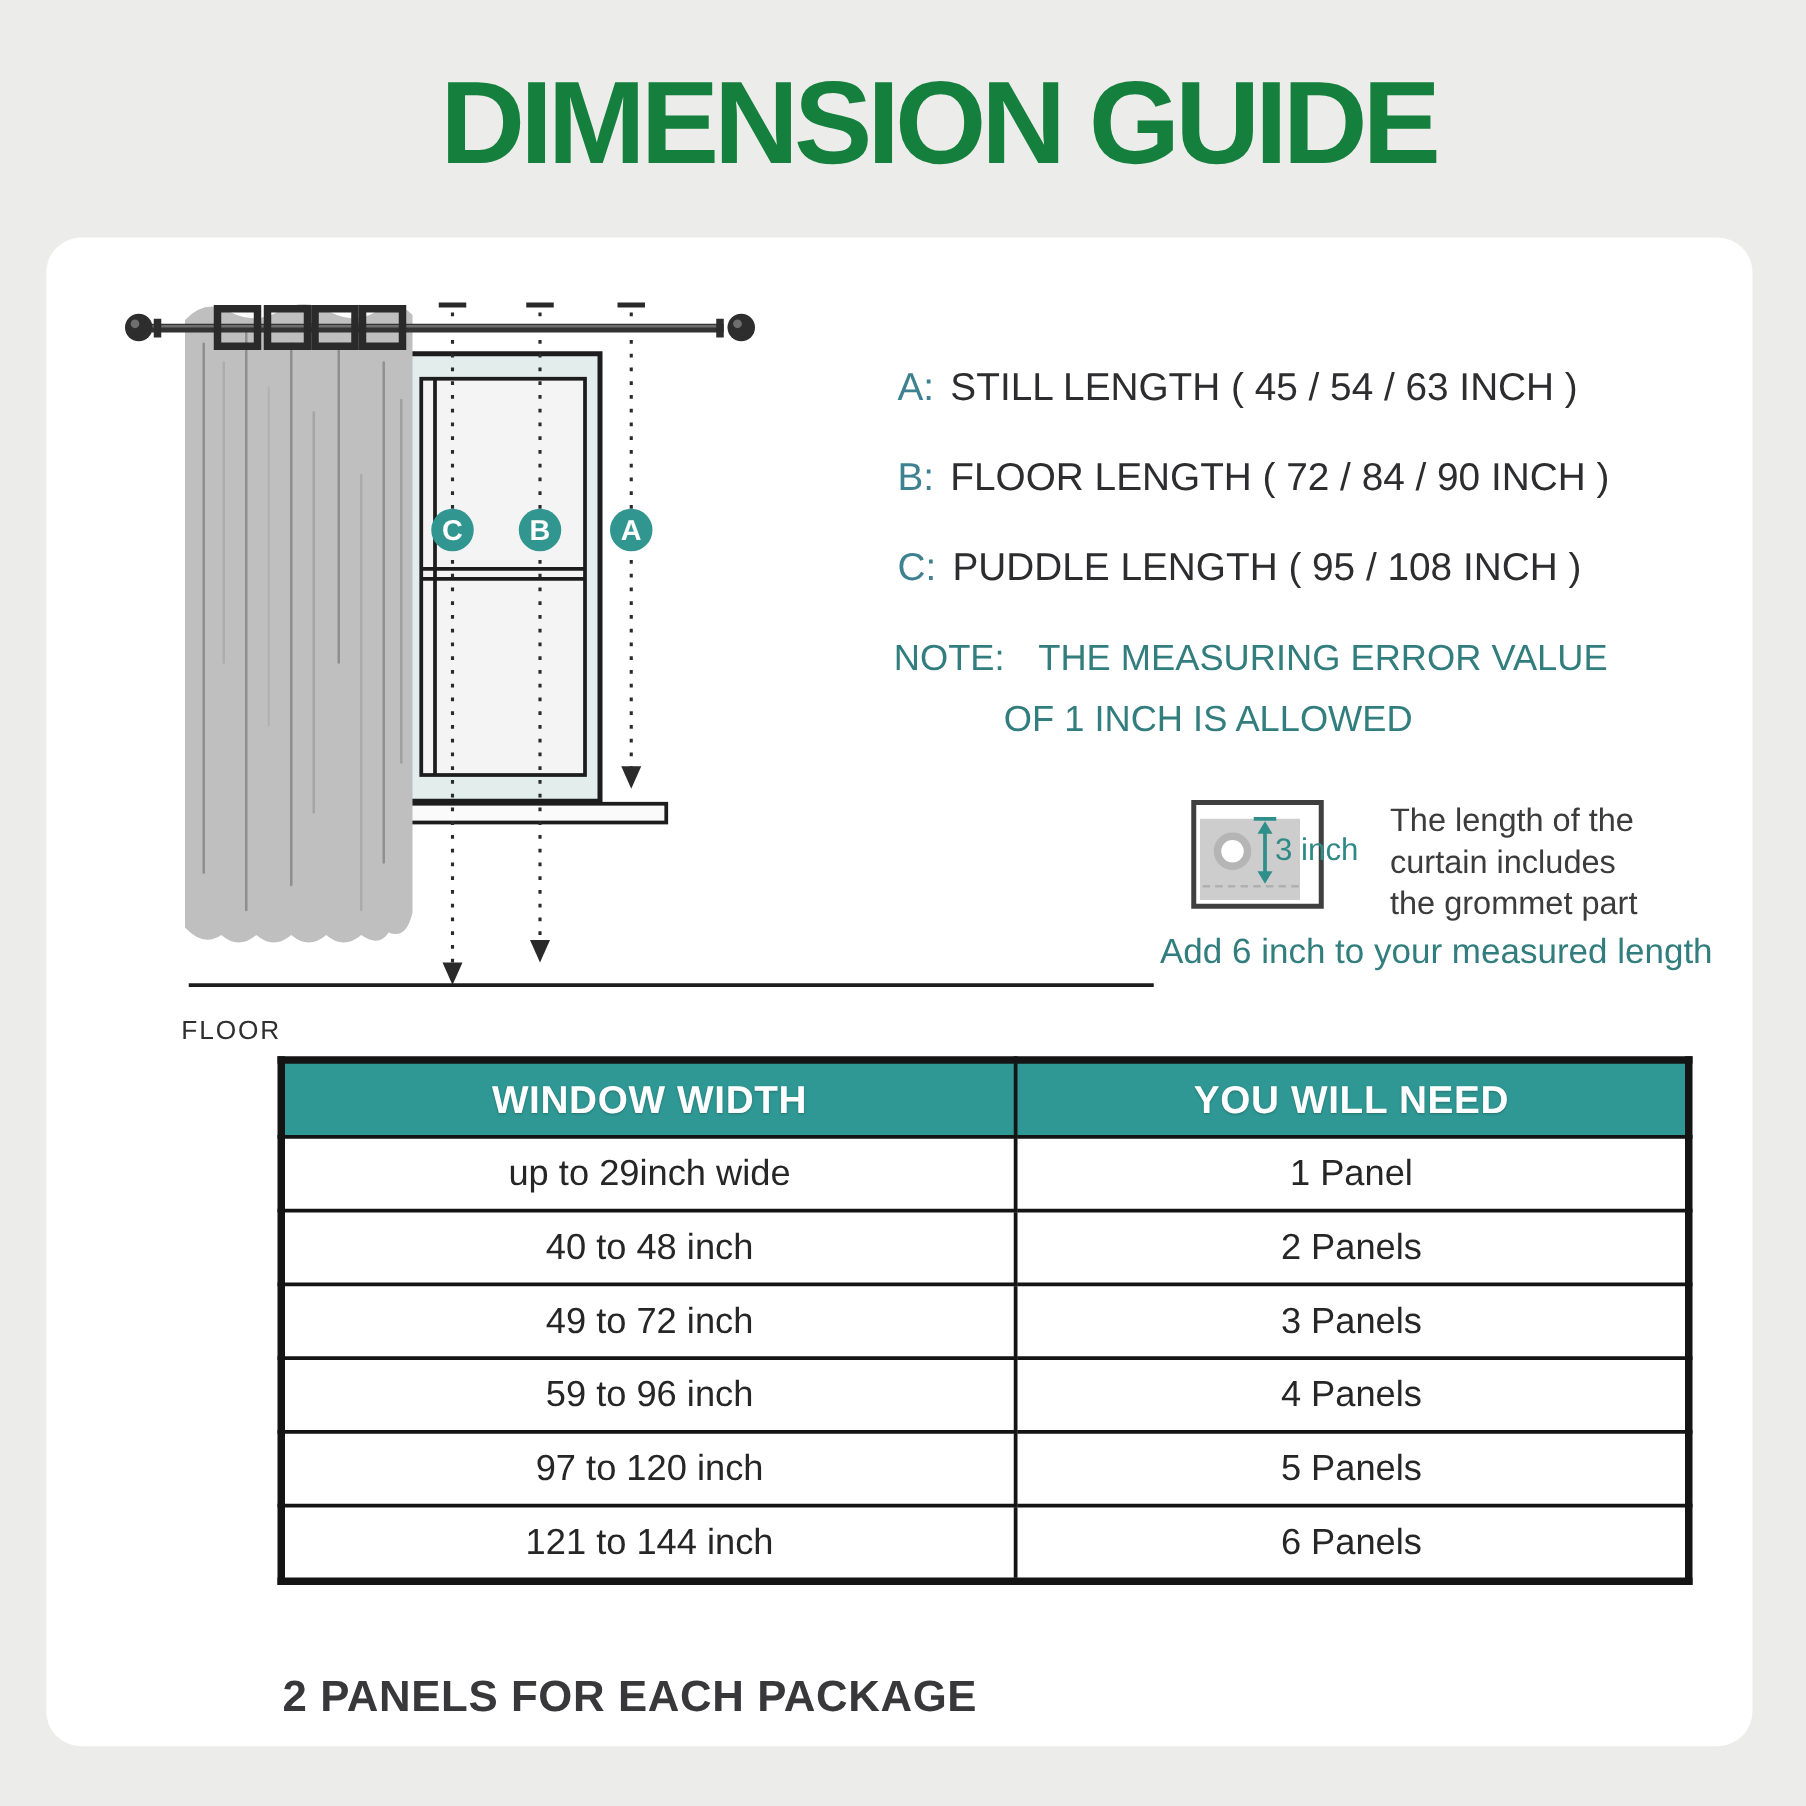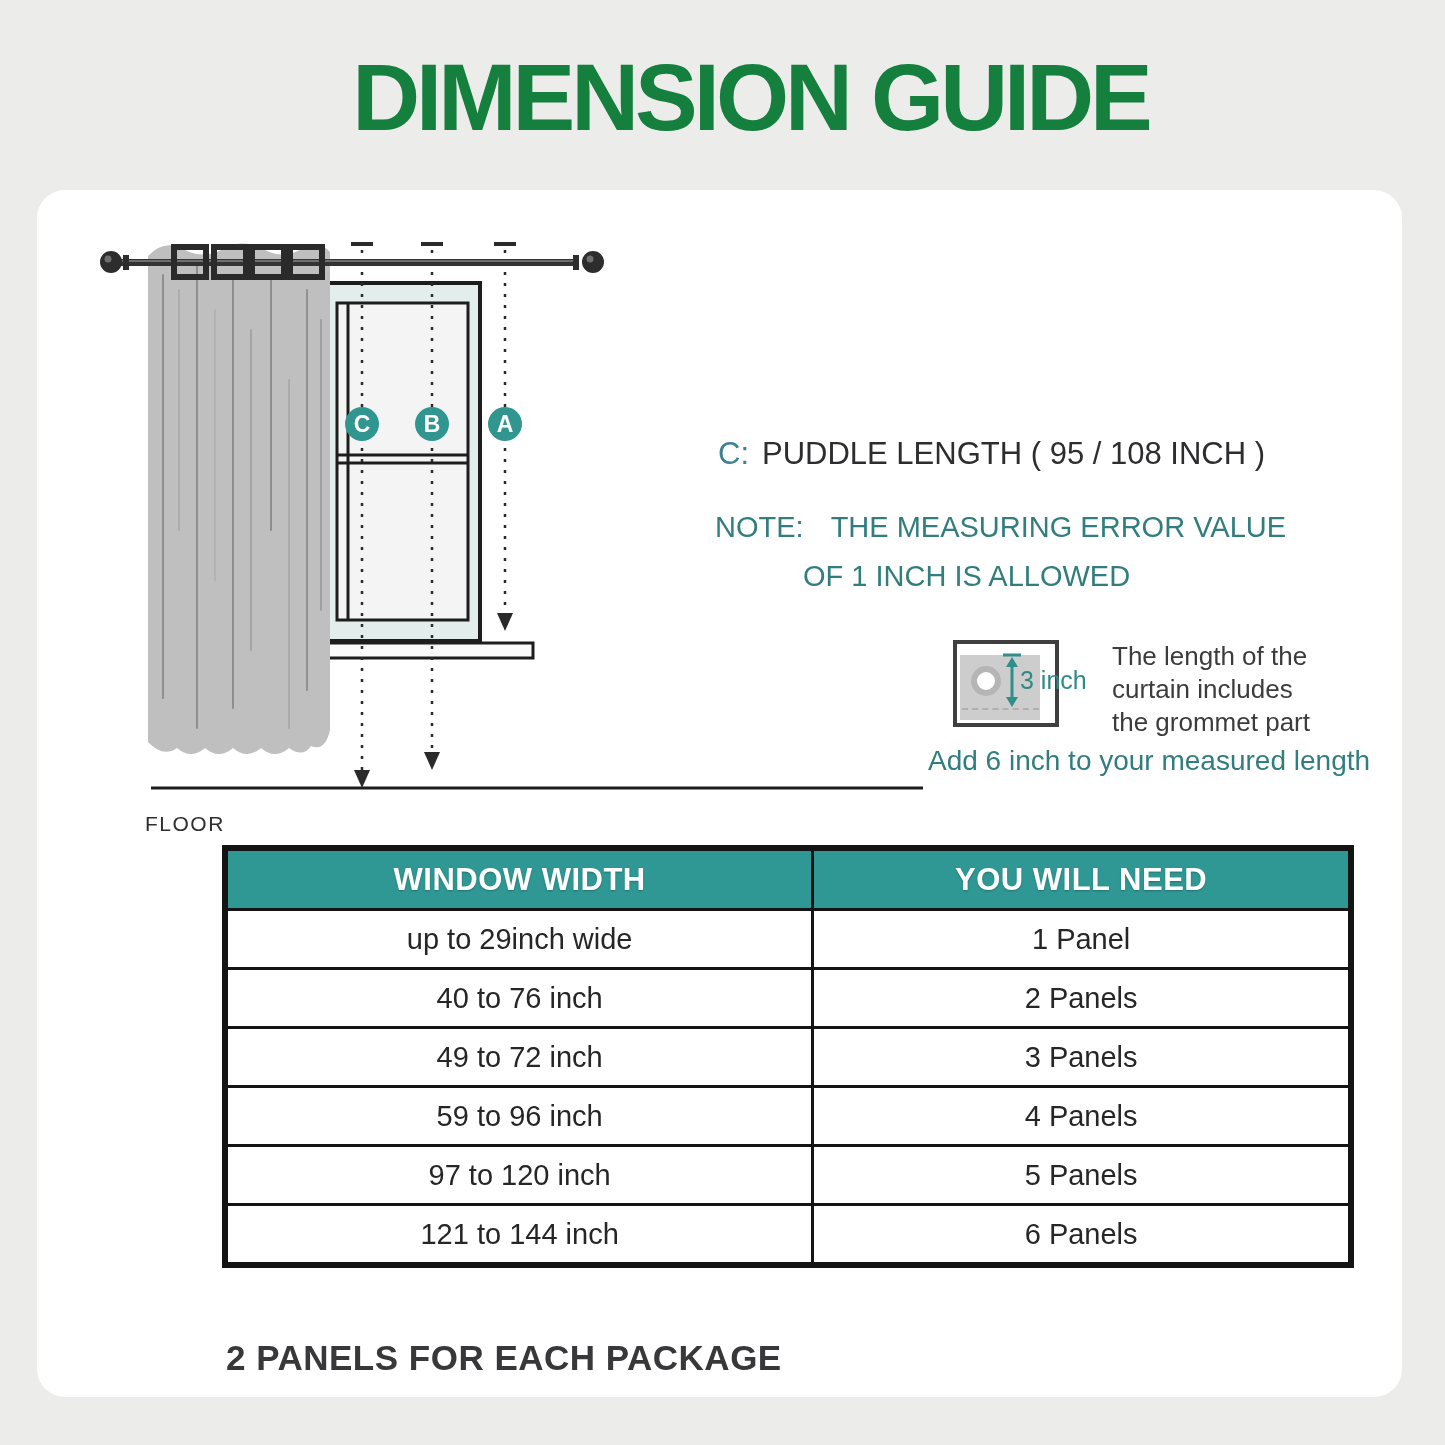--- a/index.html
+++ b/index.html
@@ -121,20 +121,26 @@
     </g>
     <g>
       <circle cx="430" cy="194" r="17" fill="#319690"></circle>
       <text x="430" y="202" text-anchor="middle" font-size="23" font-weight="700" fill="#ffffff">A</text>
     </g>
 
     <line x1="76" y1="558" x2="848" y2="558" stroke="#1d1d1d" stroke-width="3"></line>
     <text x="70" y="601" font-size="21" fill="#2e2e2e" letter-spacing="1.5">FLOOR</text>
   </svg>
 
+  <div class="meas-row" style="top:292px">
+    <span class="meas-letter">A:</span><span>STILL LENGTH ( 45 / 54 / 63 INCH )</span>
+  </div>
+  <div class="meas-row" style="top:364px">
+    <span class="meas-letter">B:</span><span>FLOOR LENGTH ( 72 / 84 / 90 INCH )</span>
+  </div>
   <div class="meas-row" style="top:436px">
     <span class="meas-letter">C:</span><span>PUDDLE LENGTH ( 95 / 108 INCH )</span>
   </div>
 
   <div class="note-line1">
     <span>NOTE:</span>
     <span>THE MEASURING ERROR VALUE</span>
   </div>
   <div class="note-line2">OF 1 INCH IS ALLOWED</div>
 
@@ -167,21 +173,21 @@
         <th>WINDOW WIDTH</th>
         <th>YOU WILL NEED</th>
       </tr>
     </thead>
     <tbody>
       <tr>
         <td>up to 29inch wide</td>
         <td>1 Panel</td>
       </tr>
       <tr>
-        <td>40 to 76 inch</td>
+        <td>40 to 48 inch</td>
         <td>2 Panels</td>
       </tr>
       <tr>
         <td>49 to 72 inch</td>
         <td>3 Panels</td>
       </tr>
       <tr>
         <td>59 to 96 inch</td>
         <td>4 Panels</td>
       </tr>

